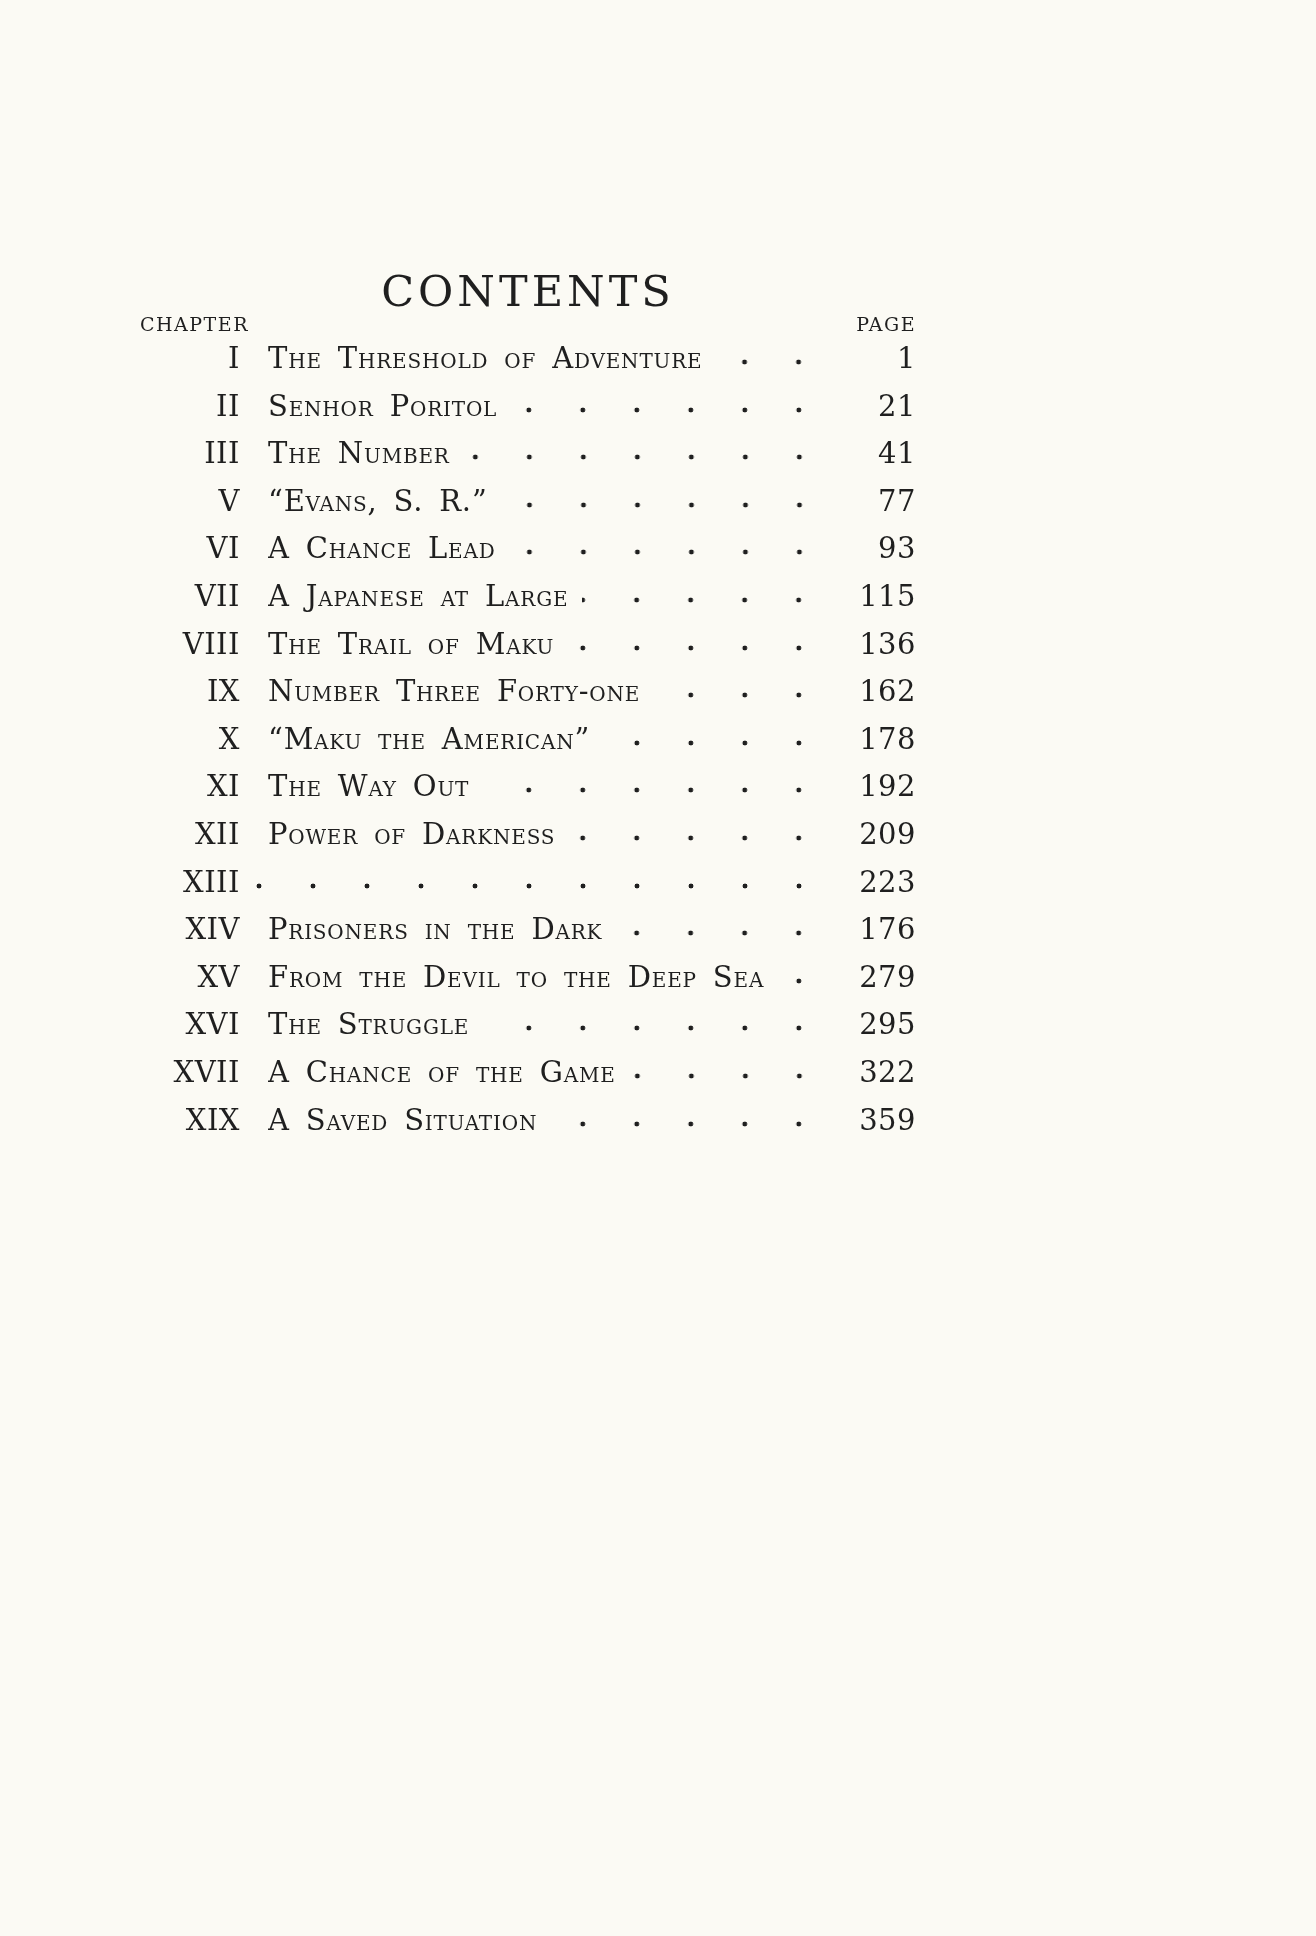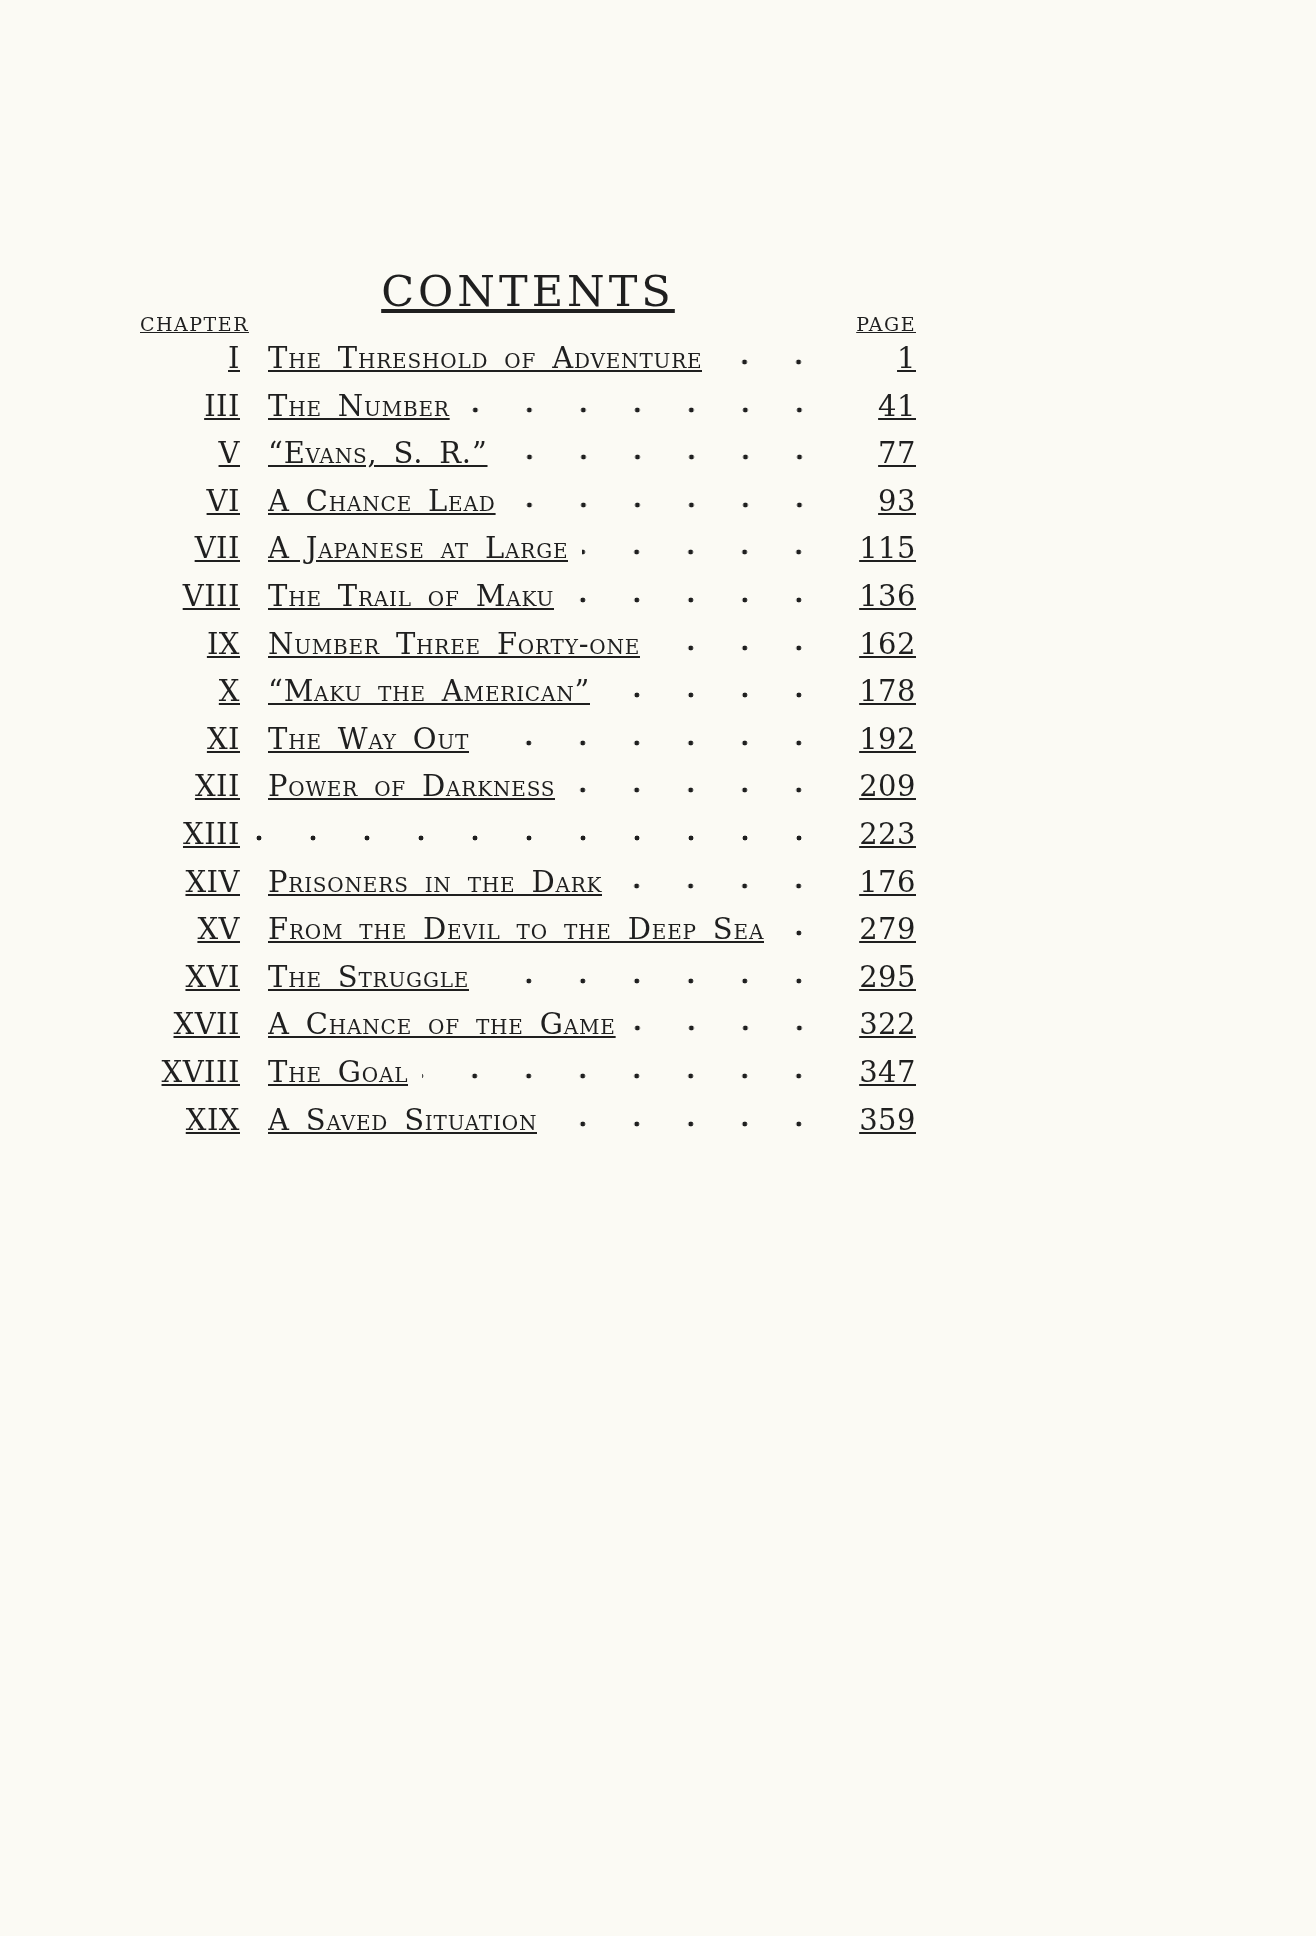--- a/index.html
+++ b/index.html
@@ -21,21 +21,20 @@
   .page {
     position: absolute;
     inset: 0;
     background: var(--paper);
   }
   .content {
     position: absolute;
     left: 140px;
     top: 270px;
     width: 776px;
-    text-decoration: underline;
   }
   .contents-title {
     font-size: 43px;
     font-weight: normal;
     letter-spacing: 4px;
     text-align: center;
     line-height: 1;
   }
   .header-row {
     display: flex;
@@ -101,20 +100,26 @@
     </div>
 
     <div class="toc">
   <div class="toc-row">
     <span class="toc-numeral">I</span>
     <span class="toc-title">The Threshold of Adventure</span>
     <span class="leader"></span>
     <span class="toc-page">1</span>
   </div>
 
+  <div class="toc-row">
+    <span class="toc-numeral">II</span>
+    <span class="toc-title">Senhor Poritol</span>
+    <span class="leader"></span>
+    <span class="toc-page">21</span>
+  </div>
 
   <div class="toc-row">
     <span class="toc-numeral">III</span>
     <span class="toc-title">The Number</span>
     <span class="leader"></span>
     <span class="toc-page">41</span>
   </div>
 
 
   <div class="toc-row">
@@ -200,26 +205,20 @@
     <span class="toc-page">295</span>
   </div>
 
   <div class="toc-row">
     <span class="toc-numeral">XVII</span>
     <span class="toc-title">A Chance of the Game</span>
     <span class="leader"></span>
     <span class="toc-page">322</span>
   </div>
 
-  <div class="toc-row">
-    <span class="toc-numeral">XVIII</span>
-    <span class="toc-title">The Goal</span>
-    <span class="leader"></span>
-    <span class="toc-page">347</span>
-  </div>
 
   <div class="toc-row">
     <span class="toc-numeral">XIX</span>
     <span class="toc-title">A Saved Situation</span>
     <span class="leader"></span>
     <span class="toc-page">359</span>
   </div>
 </div>
 
   </div>

